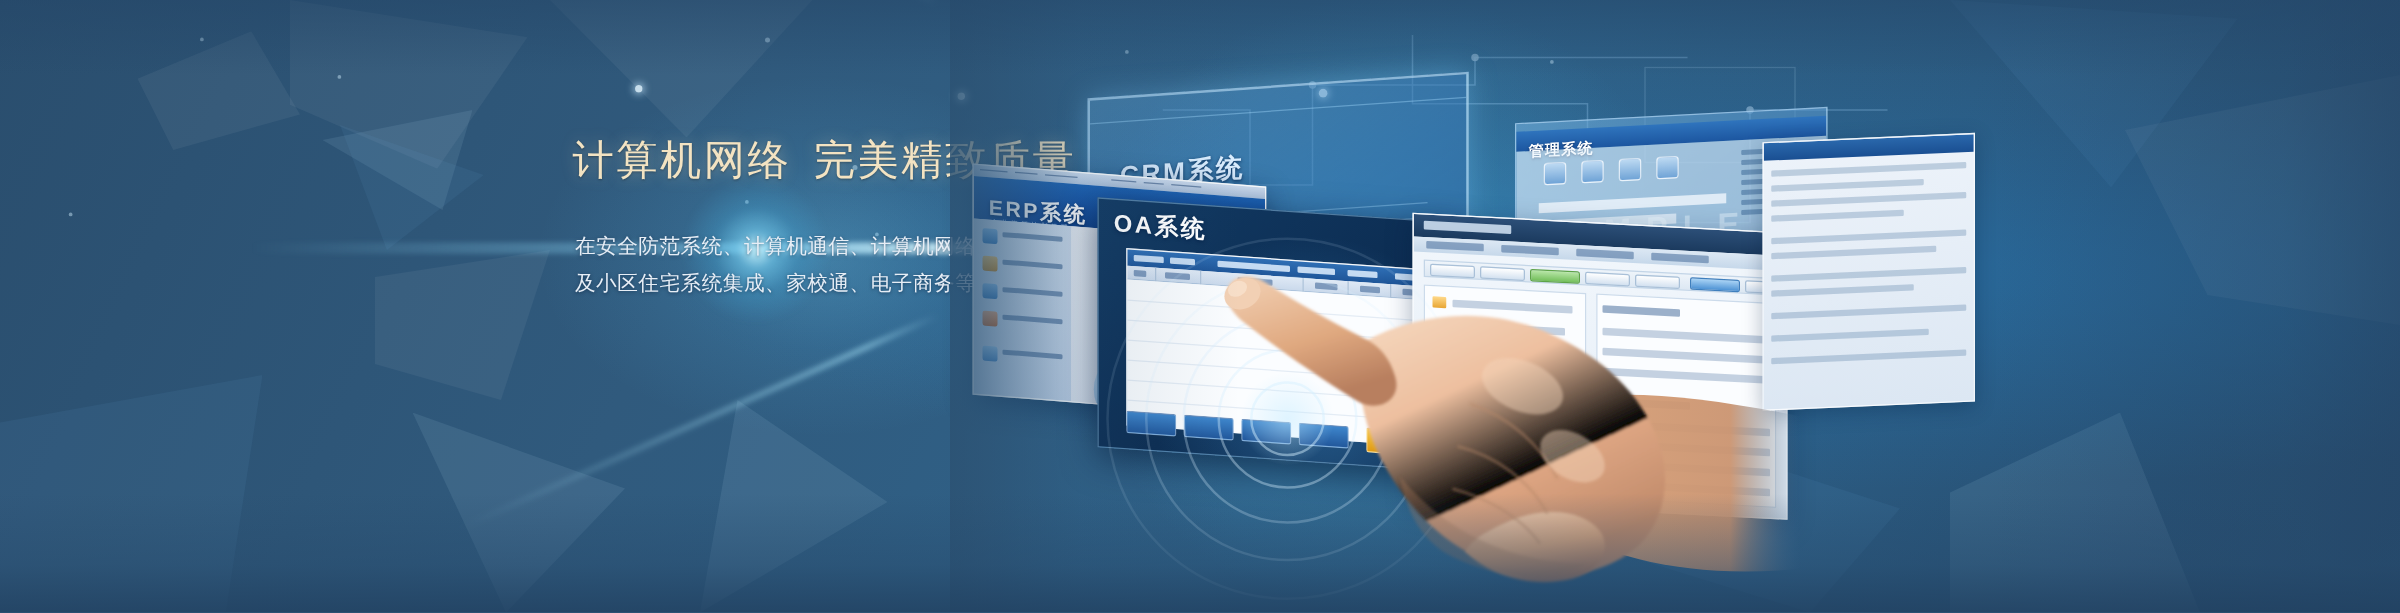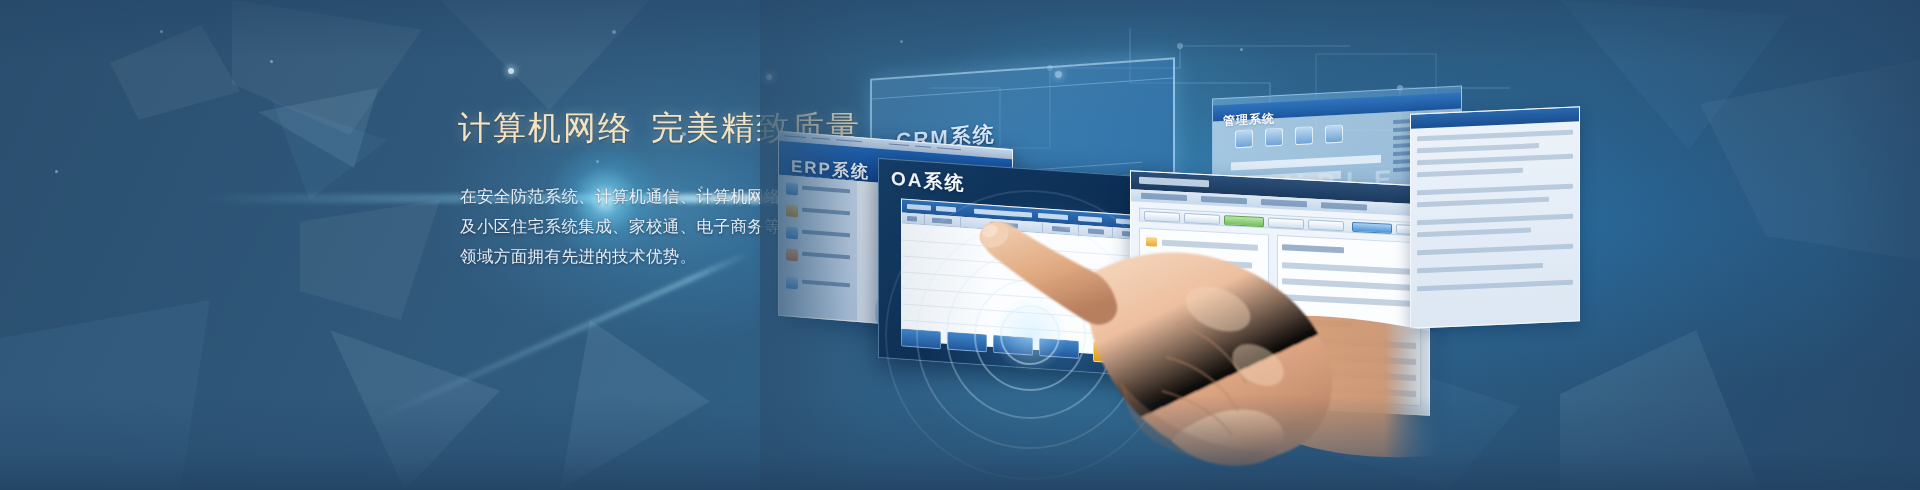--- a/index.html
+++ b/index.html
@@ -269,21 +269,20 @@
   <div id="flare-streak-d1"></div>
   <div id="flare-streak-d2"></div>
   <div id="flare-core"></div>
 
   <div id="copy">
     <div id="headline"><span>计算机网络</span><span class="gap"></span><span>完美精致质量</span></div>
 
     <div id="body-copy">
       <div class="body-line l1">在安全防范系统、计算机通信、计算机网络、智能大厦</div>
       <div class="body-line l2">及小区住宅系统集成、家校通、电子商务等</div>
-      <div class="body-line l3">领域方面拥有先进的技术优势。</div>
     </div>
   </div>
 
   <div id="composition">
 
     <svg id="traces" viewBox="0 0 600 330" fill="none">
       <g stroke="#a9d9ff" stroke-width="1.2" opacity="0.55">
         <path d="M20 120 H120 V40 H250 V18 H420"></path>
         <path d="M60 300 H150 V210 H300 V150 H470 V60 H580"></path>
         <path d="M0 60 H70 V150 H180"></path>

